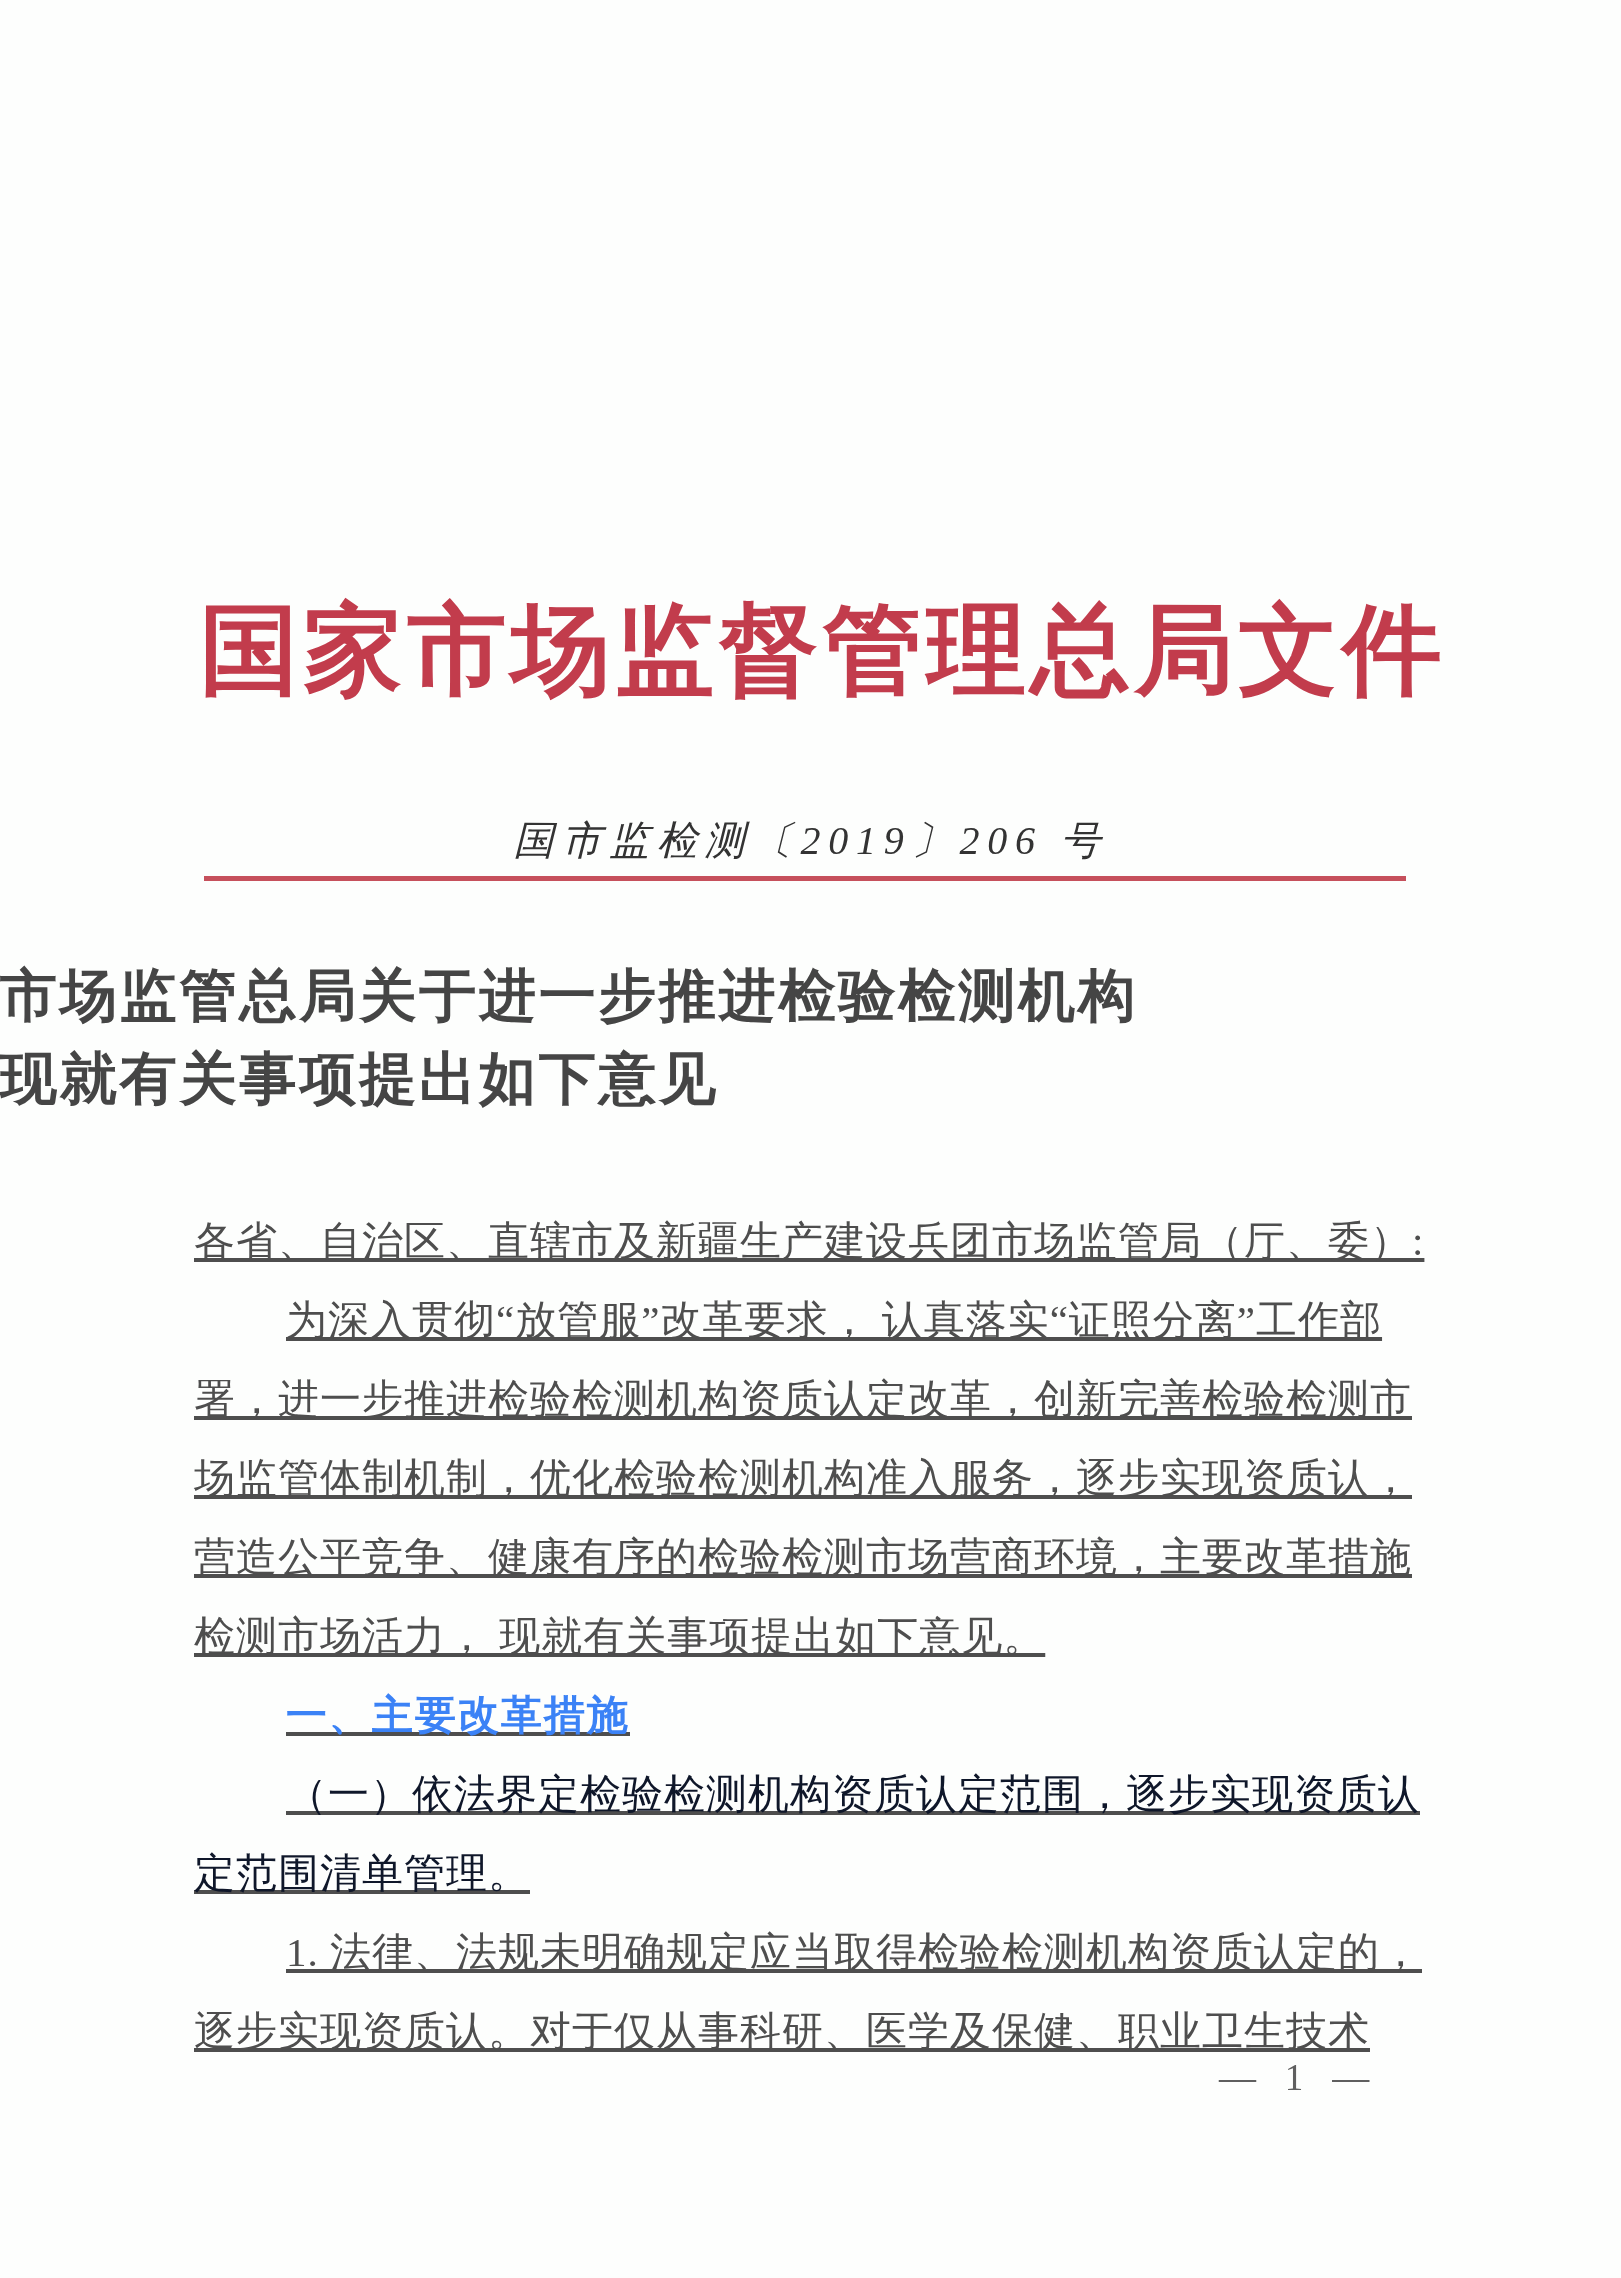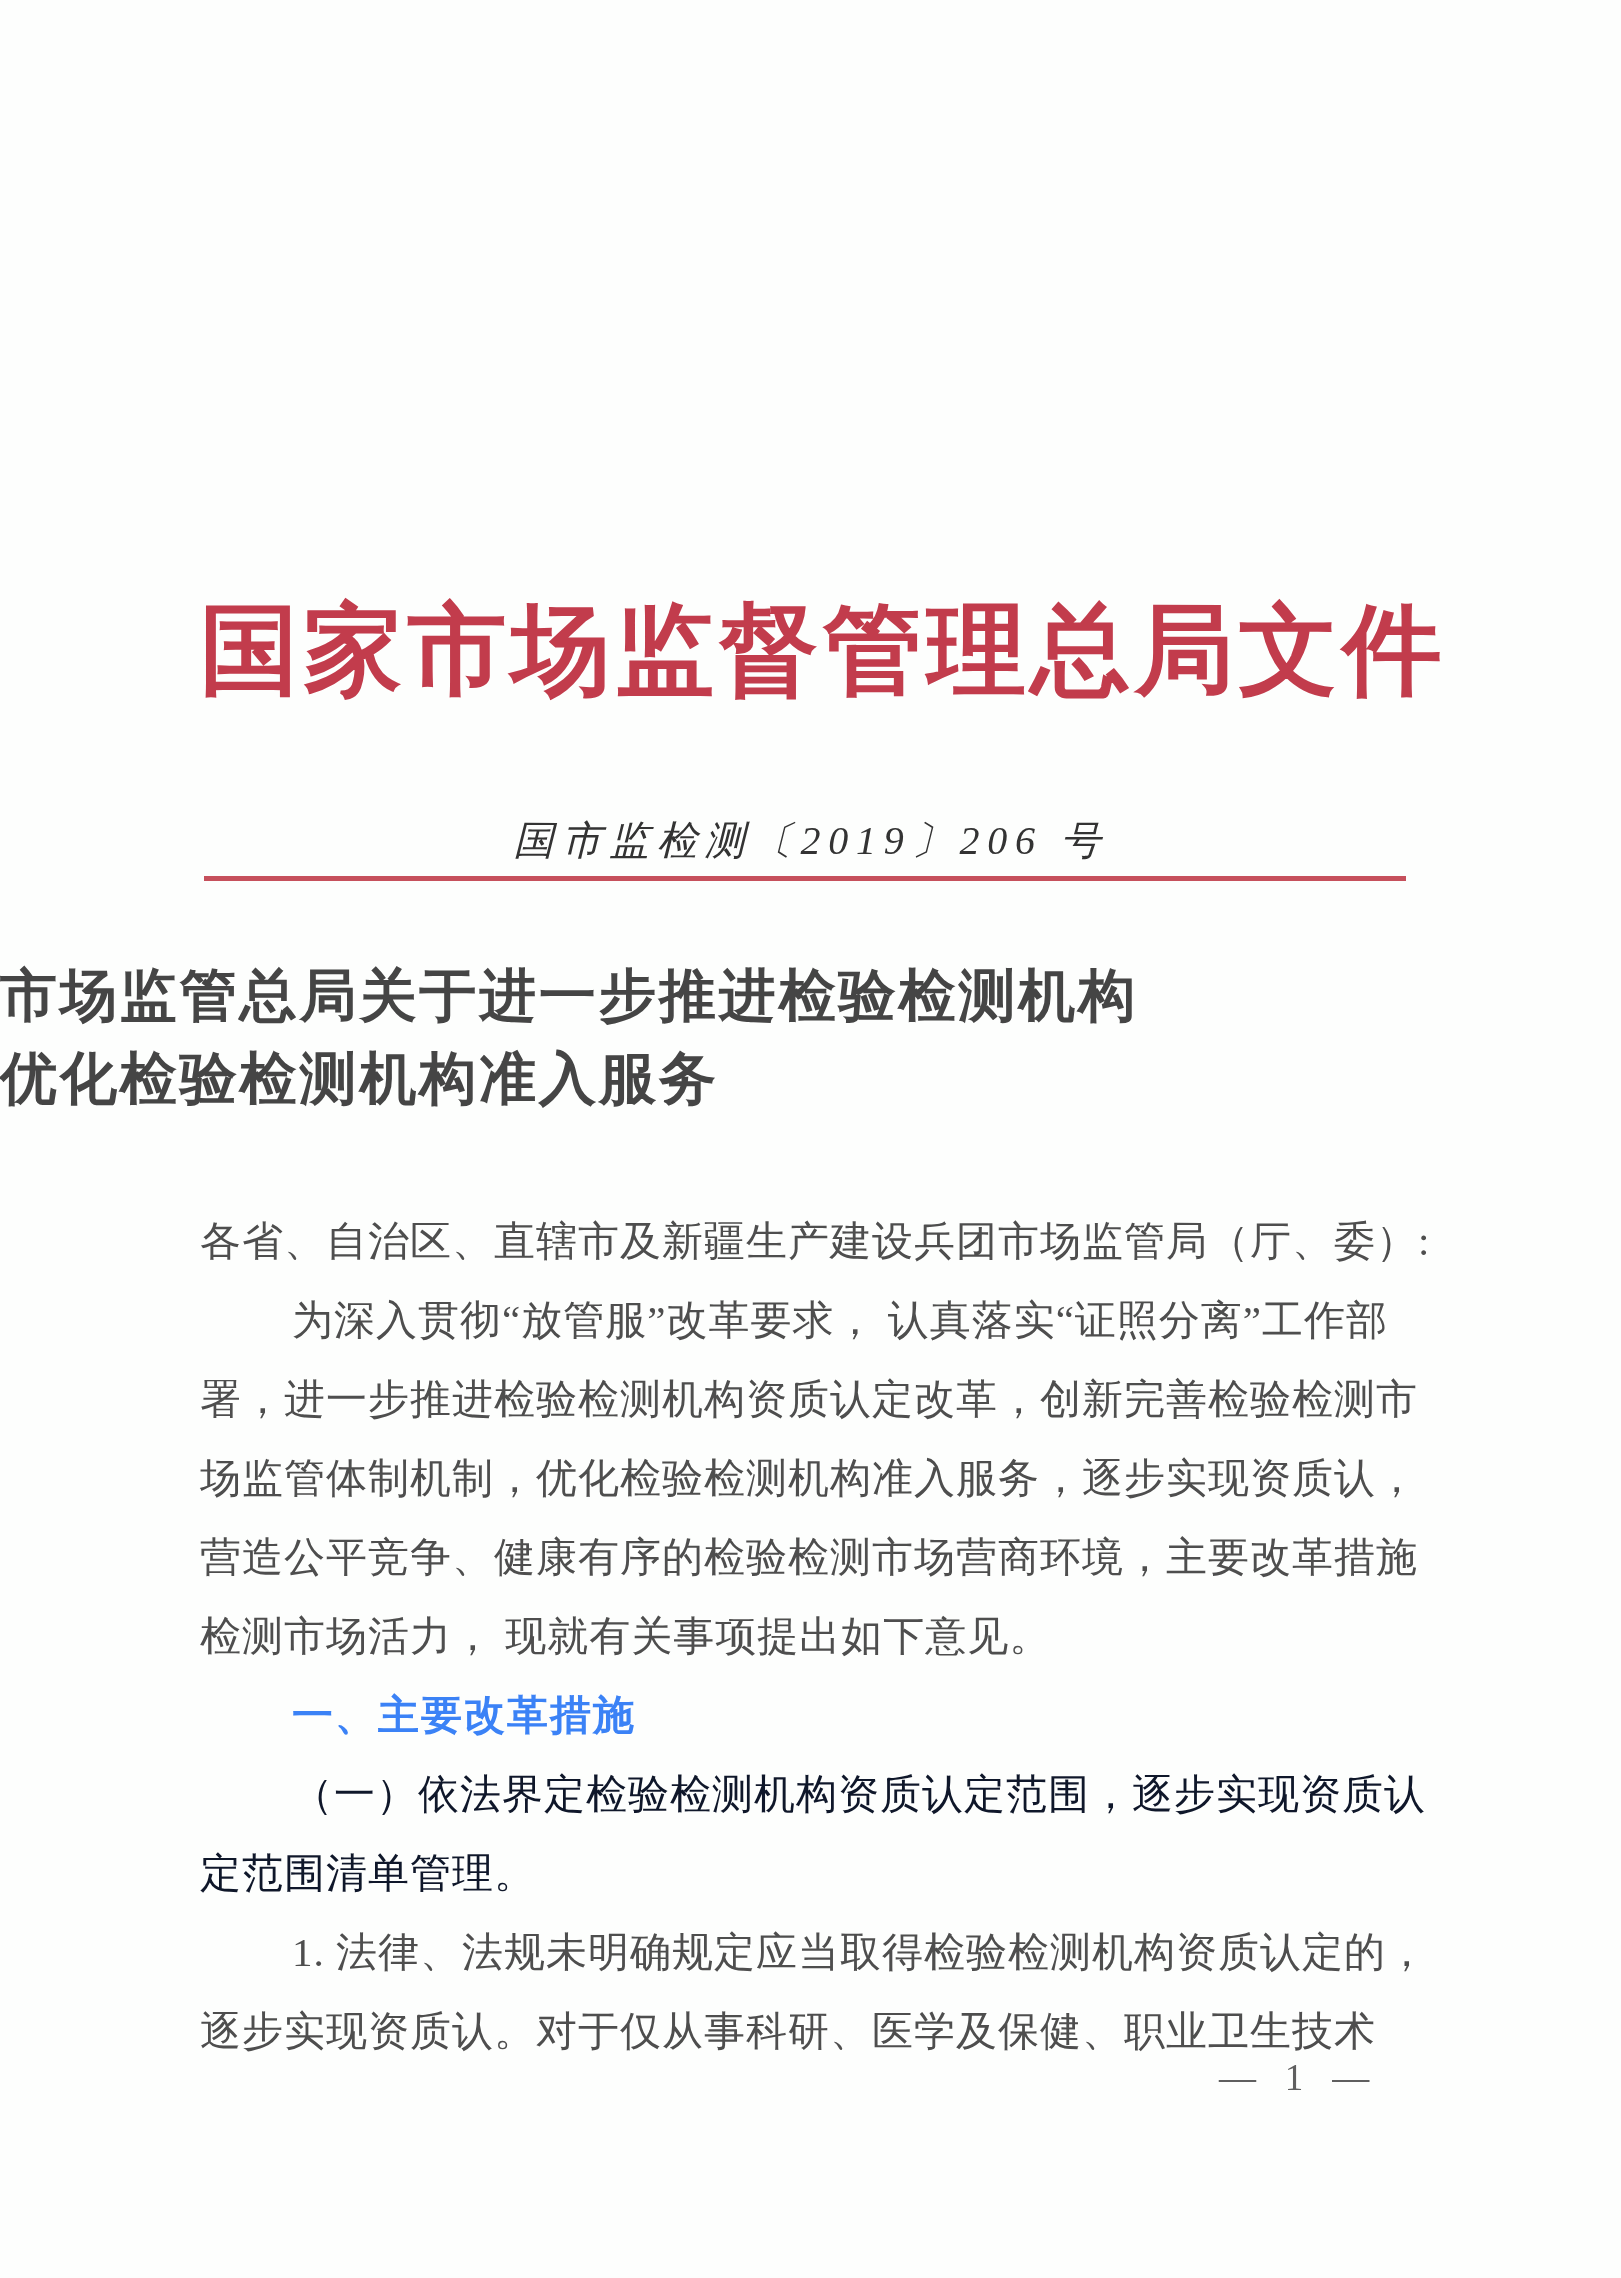--- a/index.html
+++ b/index.html
@@ -65,25 +65,26 @@
     line-height: 83px;
     font-weight: 700;
     letter-spacing: 2.9px;
     color: #454545;
     white-space: nowrap;
   }
   
   .body-block {
     position: absolute;
     top: 1202px;
-    left: 200px;
+    left: 194px;
     width: 1211px;
     font-size: 41px;
     line-height: 79px;
     color: #4e4e4e;
+    text-decoration: underline;
   }
   .line {
     height: 79px;
     white-space: nowrap;
     letter-spacing: 1px;
   }
   .line.indent { padding-left: 92px; }
   .line.hei {
     font-family: "Liberation Sans", sans-serif;
     font-weight: 700;
@@ -111,21 +112,21 @@
 <div class="page">
 
   <div class="letterhead">国家市场监督管理总局文件</div>
 
   <div class="doc-number">国市监检测〔2019〕206 号</div>
 
   <div class="red-rule"></div>
 
   <h1 class="doc-title">
     <span>市场监管总局关于进一步推进检验检测机构</span><br>
-    <span>优化检验检测机构准入服务</span>
+    <span>现就有关事项提出如下意见</span>
   </h1>
 
   <div class="body-block">
       <div class="line song">各省、自治区、直辖市及新疆生产建设兵团市场监管局（厅、委）:</div>
       <div class="line song indent">为深入贯彻“放管服”改革要求， 认真落实“证照分离”工作部</div>
       <div class="line song">署，进一步推进检验检测机构资质认定改革，创新完善检验检测市</div>
       <div class="line song">场监管体制机制，优化检验检测机构准入服务，逐步实现资质认，</div>
       <div class="line song">营造公平竞争、健康有序的检验检测市场营商环境，主要改革措施</div>
       <div class="line song">检测市场活力， 现就有关事项提出如下意见。</div>
       <div class="line hei indent">一、主要改革措施</div>

